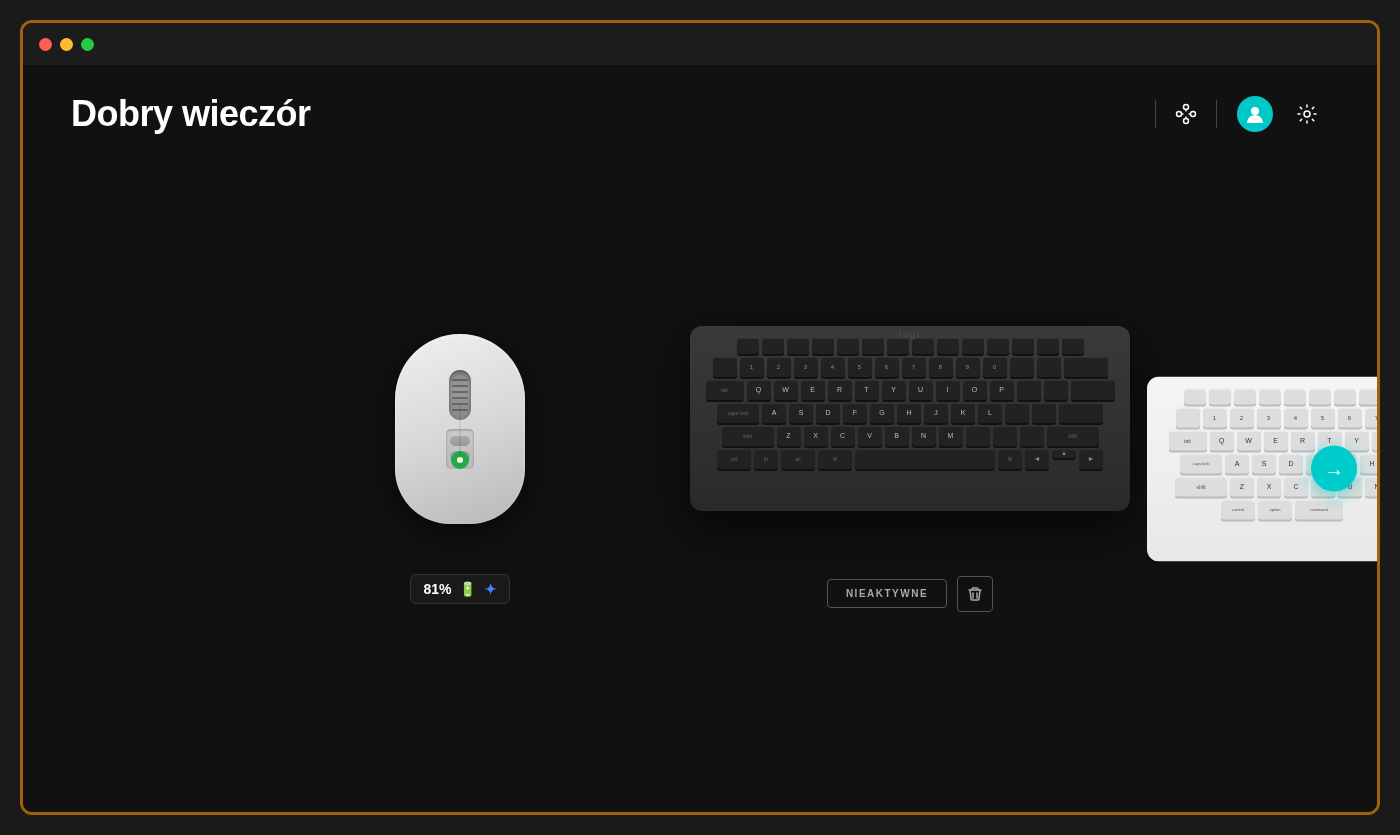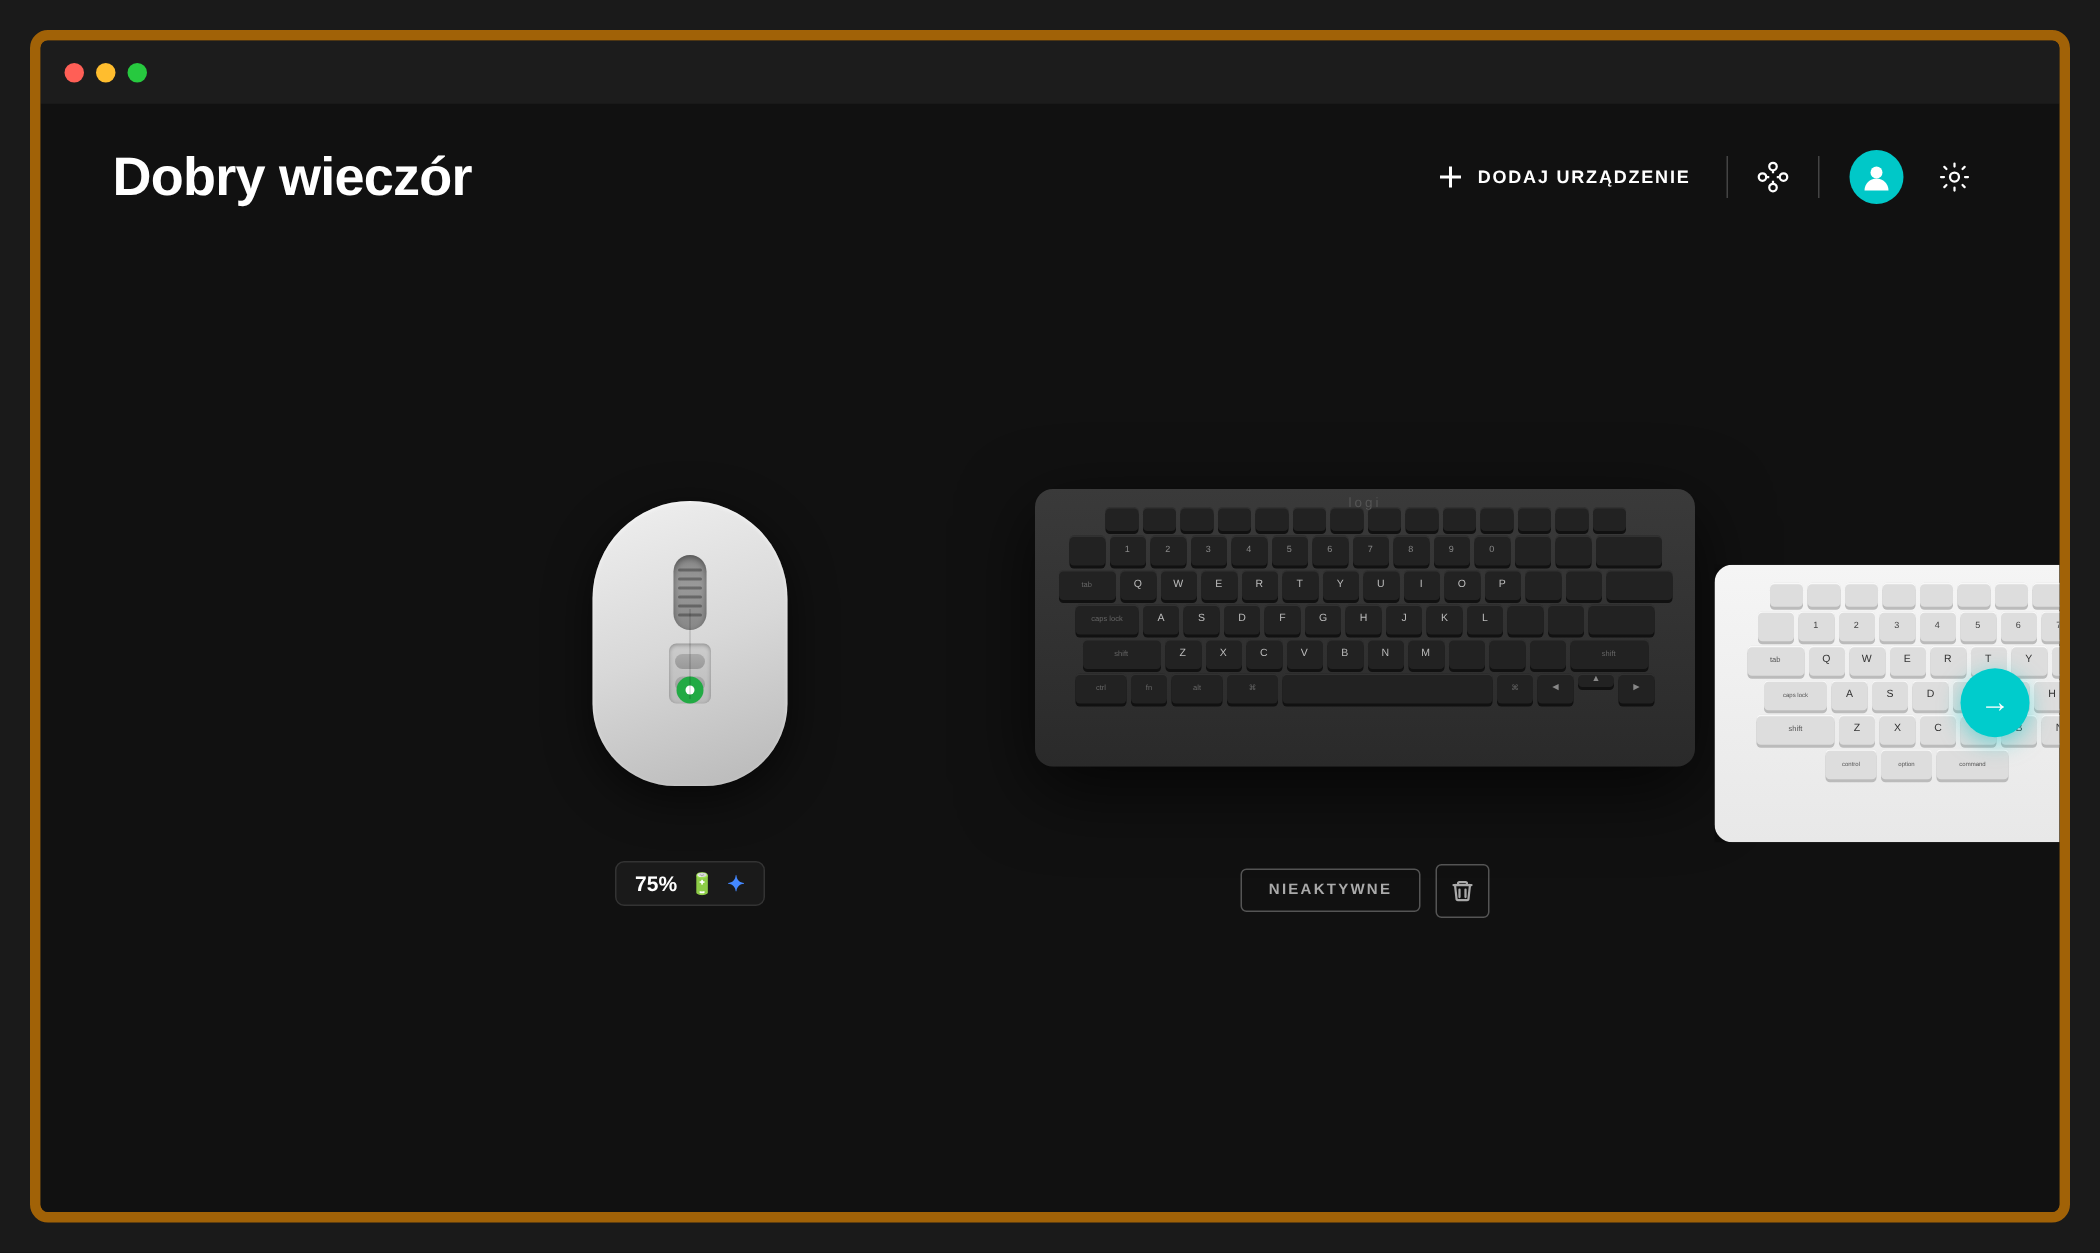--- a/index.html
+++ b/index.html
@@ -13,21 +13,21 @@
       font-family: -apple-system, BlinkMacSystemFont, 'Helvetica Neue', sans-serif;
     }
 
     .app-window {
       width: 1360px;
       height: 795px;
       background: #1c1c1c;
       border-radius: 12px;
       overflow: hidden;
       position: relative;
-      border: 7px solid #a16207;
+      border: 3px solid #a16207;
     }
 
     .title-bar {
       position: absolute;
       top: 0;
       left: 0;
       right: 0;
       height: 42px;
       background: #1c1c1c;
       display: flex;
@@ -405,27 +405,20 @@
     <div class="traffic-light maximize"></div>
   </div>
 
   <div class="main-content">
 
     <div class="header">
       <h1 class="greeting">Dobry wieczór</h1>
 
       <div class="header-actions">
 
-        <button class="header-btn">
-          <svg class="icon-svg" viewBox="0 0 20 20">
-            <line x1="10" y1="3" x2="10" y2="17" stroke="white" stroke-width="2"></line>
-            <line x1="3" y1="10" x2="17" y2="10" stroke="white" stroke-width="2"></line>
-          </svg>
-          <span>DODAJ URZĄDZENIE</span>
-        </button>
 
         <div class="header-separator"></div>
 
 
         <div class="header-icon-btn">
           <svg width="22" height="22" viewBox="0 0 22 22" fill="none">
             <circle cx="4" cy="11" r="2.5" stroke="white" stroke-width="1.5"></circle>
             <circle cx="18" cy="11" r="2.5" stroke="white" stroke-width="1.5"></circle>
             <circle cx="11" cy="4" r="2.5" stroke="white" stroke-width="1.5"></circle>
             <circle cx="11" cy="18" r="2.5" stroke="white" stroke-width="1.5"></circle>
@@ -480,21 +473,21 @@
 
             <div class="mouse-logo">
               <div class="mouse-logo-dot"></div>
             </div>
 
             <div class="mouse-top-line"></div>
           </div>
         </div>
 
         <div class="battery-badge">
-          <span class="battery-percent">75%</span>
+          <span class="battery-percent">81%</span>
           <span class="battery-icon">🔋</span>
           <span class="bt-icon">✦</span>
         </div>
       </div>
 
       <div class="device-slot" style="width:480px;gap:35px;">
 
         <div class="keyboard-dark">
 
           <div class="keys-row">

